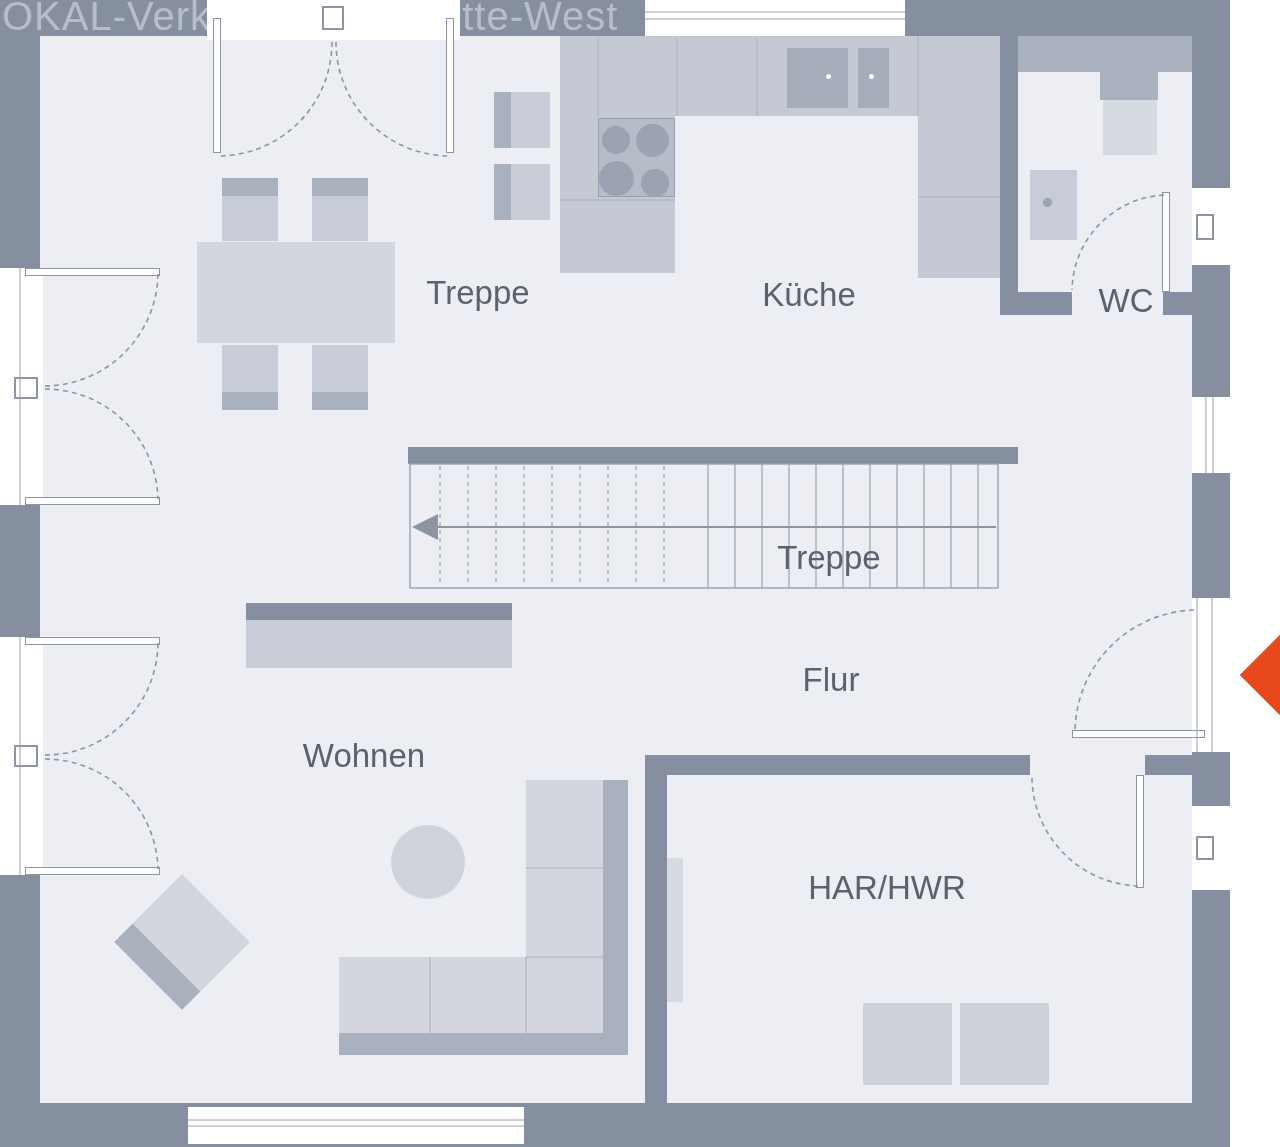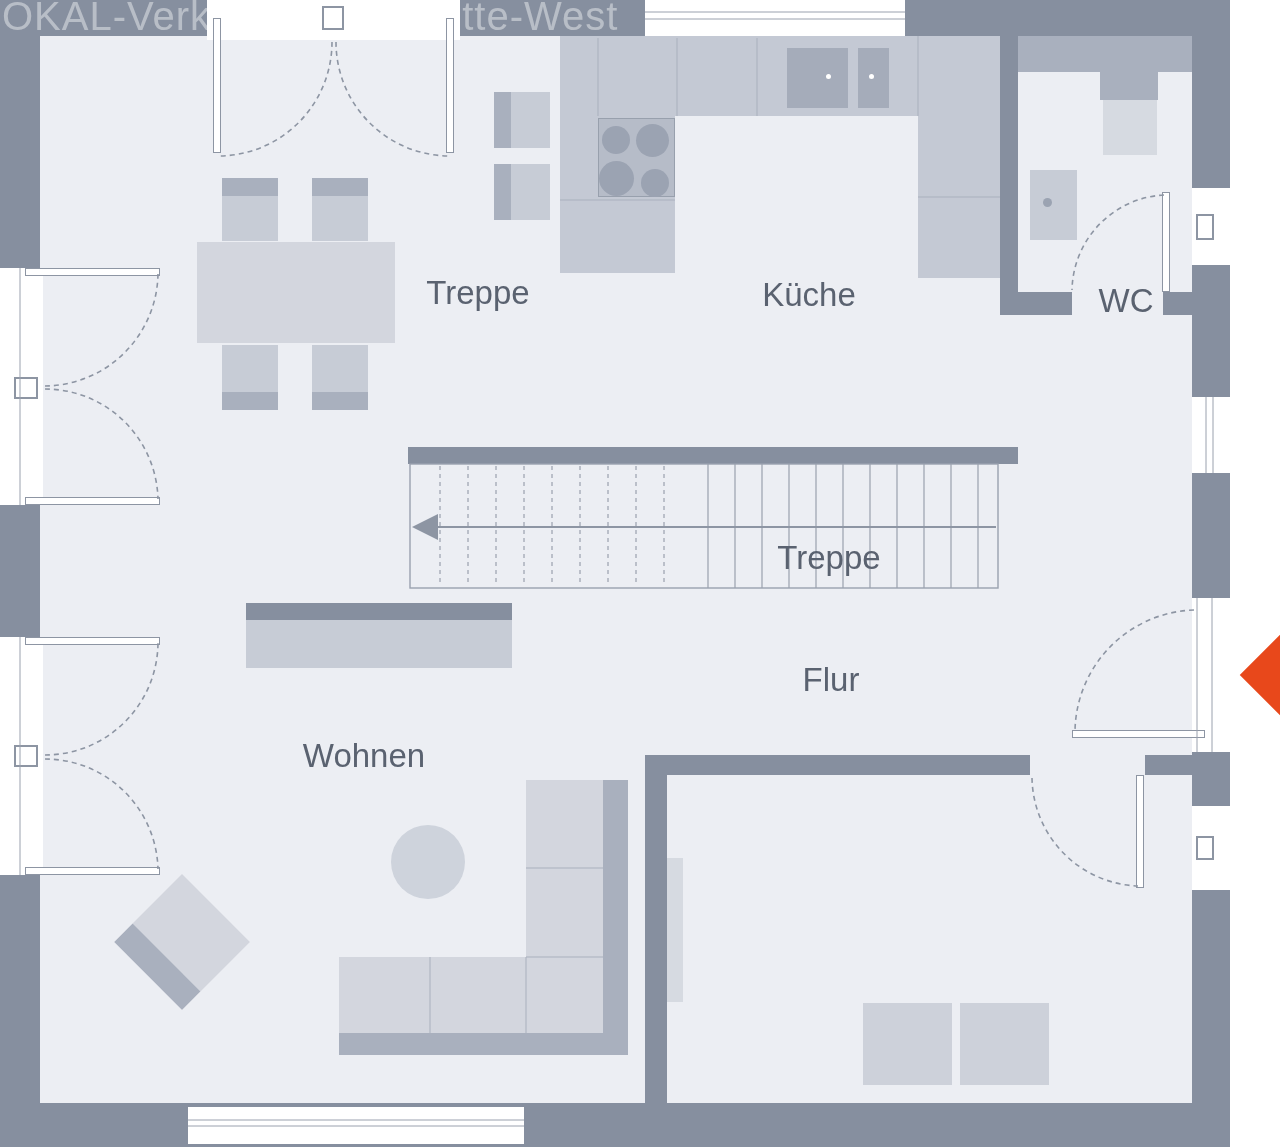--- a/index.html
+++ b/index.html
@@ -216,15 +216,16 @@
         <path d="M430 957 V1033"></path>
     </g>
   </svg>
 
   <div class="label" style="left:478px;top:293px">Treppe</div>
   <div class="label" style="left:809px;top:295px">Küche</div>
   <div class="label" style="left:1126px;top:301px">WC</div>
   <div class="label" style="left:829px;top:558px">Treppe</div>
   <div class="label" style="left:831px;top:680px">Flur</div>
   <div class="label" style="left:364px;top:756px">Wohnen</div>
+  <div class="label" style="left:887px;top:888px">HAR/HWR</div>
 
   <div id="entrance-arrow"></div>
 </div>
 
 </body></html>

